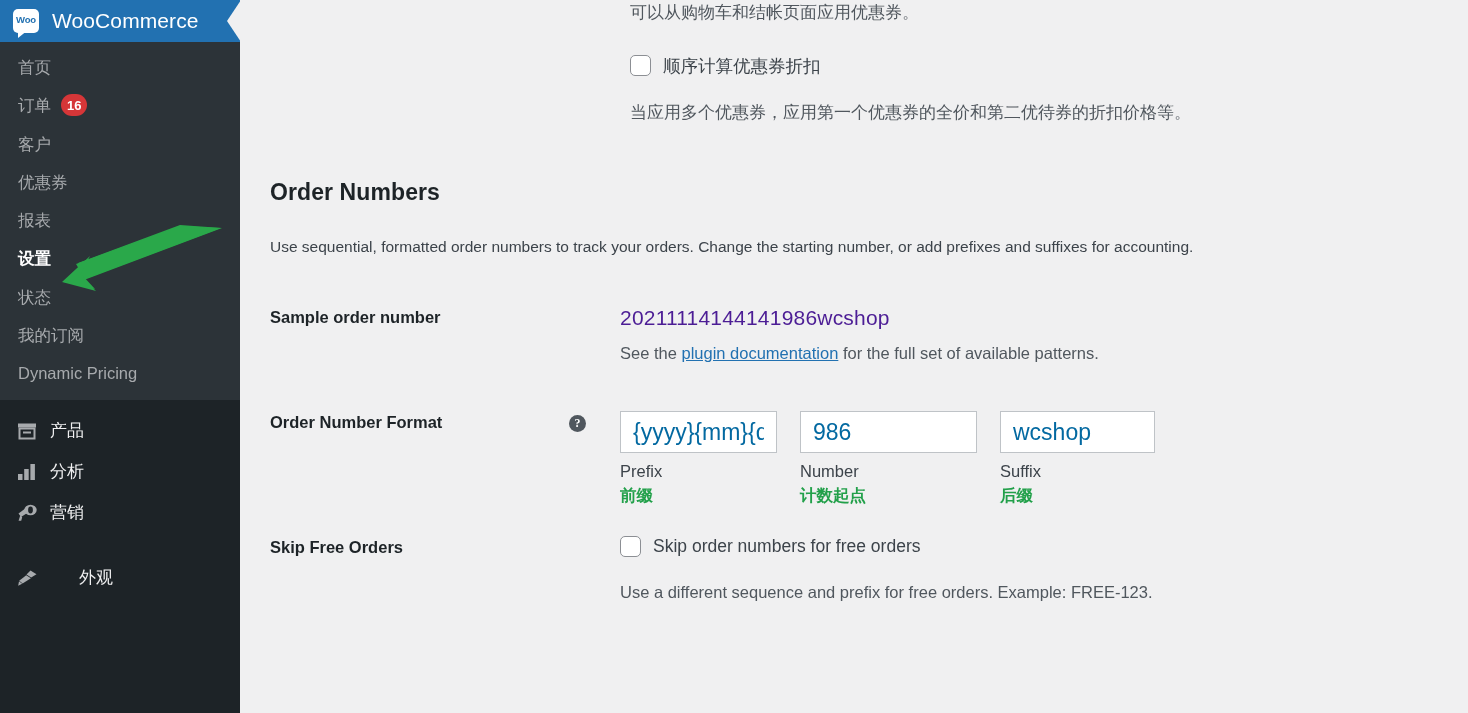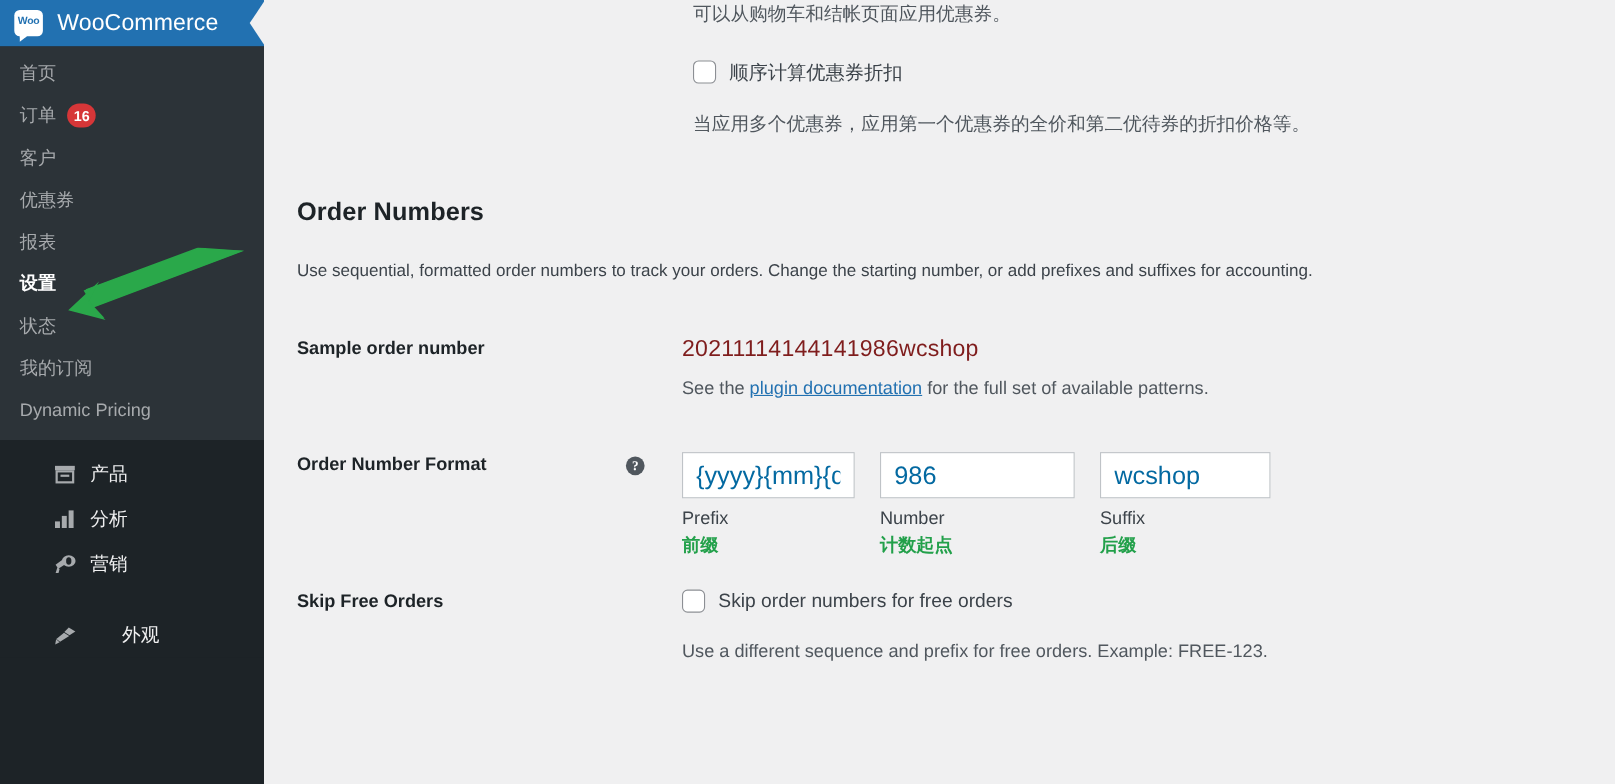--- a/index.html
+++ b/index.html
@@ -94,21 +94,20 @@
     padding: 0 6px;
   }
 
   .mainmenu { padding-top: 10px; background: #1d2327; }
   .menu-item {
     display: flex; align-items: center;
     color: #f0f0f1;
     font-size: 17px;
     padding: 9px 0 9px 16px;
     cursor: pointer;
-    margin-left: 32px;
   }
   .menu-item.spaced { margin-top: 24px; gap: 29px; }
   .menu-icon {
     width: 22px; height: 22px;
     margin-right: 12px;
     flex: 0 0 22px;
     display: flex; align-items: center; justify-content: center;
   }
   .menu-icon svg { display: block; }
 
@@ -161,21 +160,21 @@
     flex: 0 0 350px;
     font-size: 16.5px;
     font-weight: bold;
     color: #1d2327;
     padding-top: 2px;
   }
   .field-body { flex: 1 1 auto; position: relative; }
 
   .sample-value {
     font-size: 21px;
-    color: #7f1d1d;
+    color: #4c1d95;
     letter-spacing: 0.2px;
   }
   .sample-note {
     margin-top: 14px;
     font-size: 16.5px;
     color: #50575e;
   }
   .sample-note a {
     color: #2271b1;
     text-decoration: underline;

